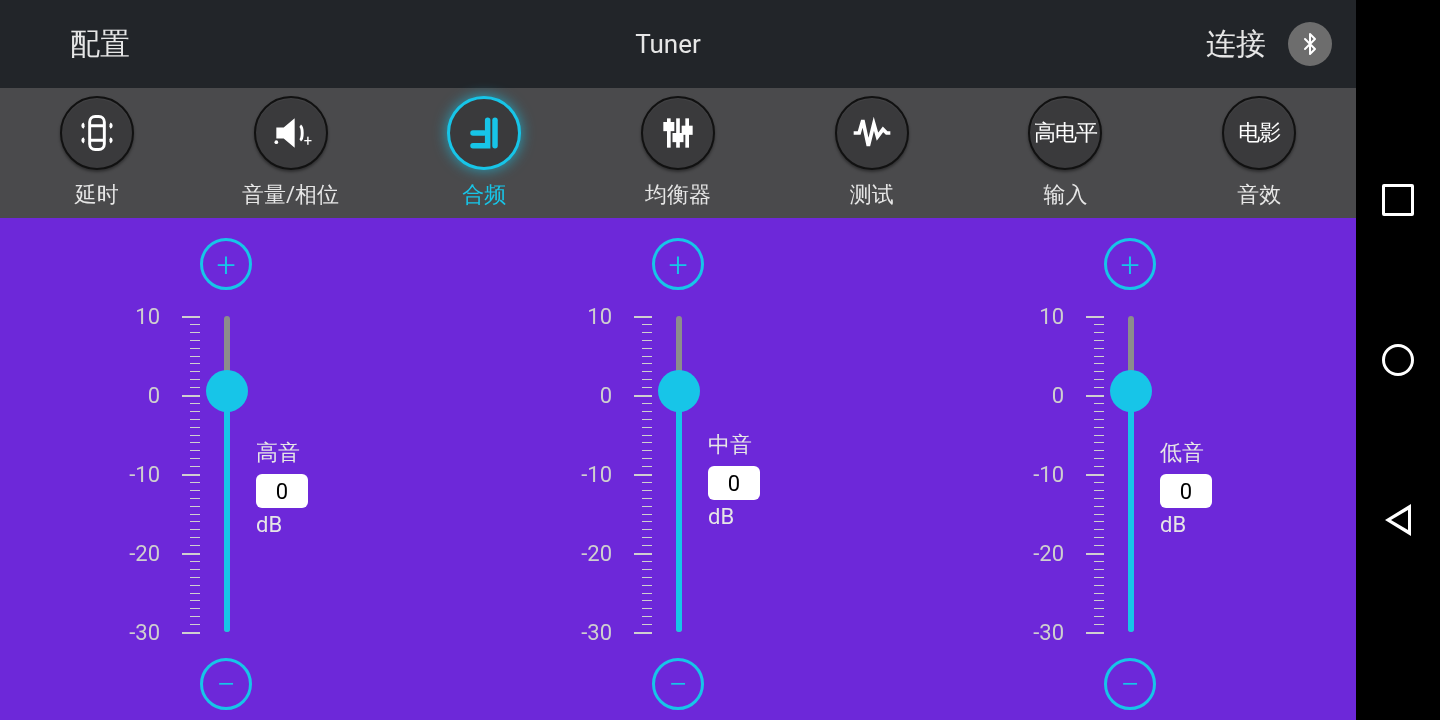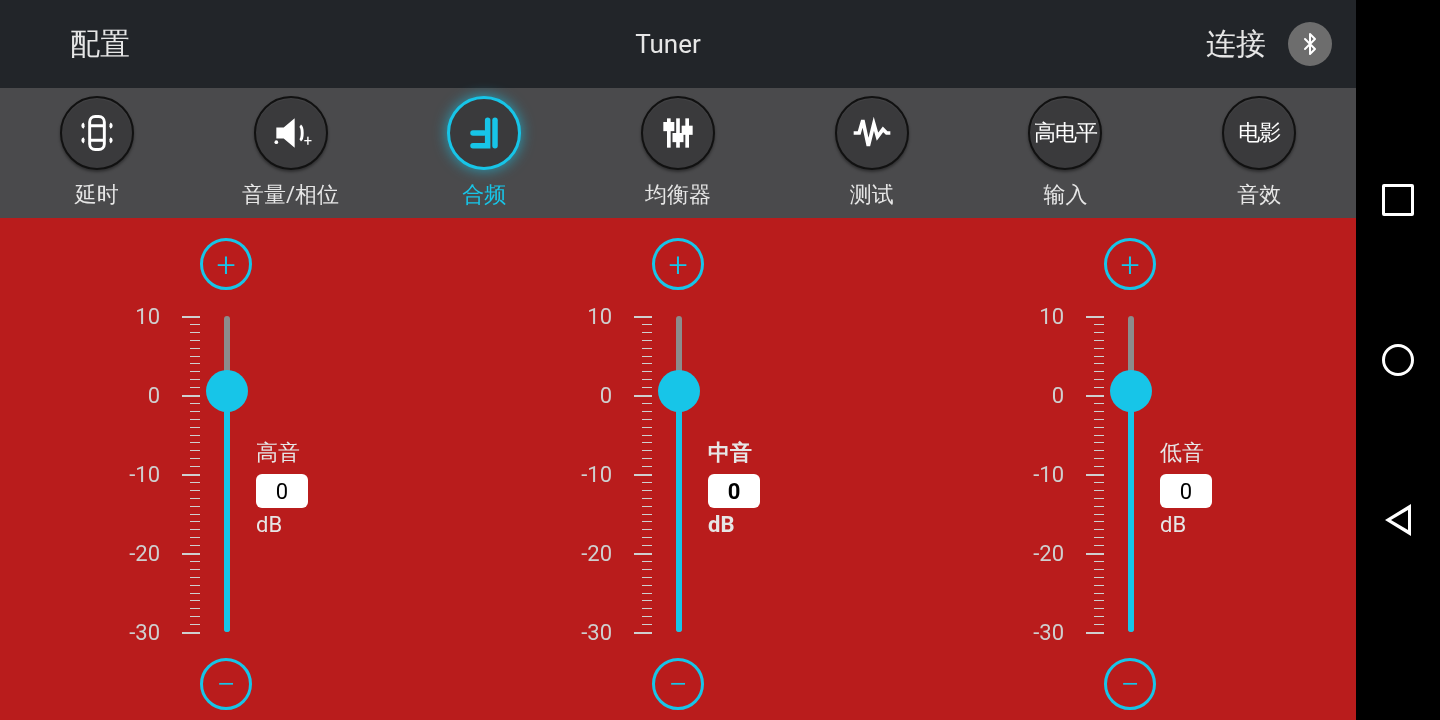--- a/index.html
+++ b/index.html
@@ -1,17 +1,17 @@
 <!DOCTYPE html>
 <html><head>
 <meta charset="utf-8">
 <style>
   * { box-sizing: border-box; margin: 0; padding: 0; }
   html, body { width: 1440px; height: 720px; overflow: hidden; font-family: "Segoe UI", Roboto, Arial, sans-serif; background:#000; }
-  .screen { position:relative; width:1440px; height:720px; background:#b91c1c; }
+  .screen { position:relative; width:1440px; height:720px; background:#6d28d9; }
   .navbar-side { position:absolute; right:0; top:0; width:84px; height:720px; background:#000; display:flex; flex-direction:column; align-items:center; justify-content:space-around; padding:120px 0; }
   .nav-icon { width:32px; height:32px; border:3px solid #fff; }
   .nav-square { border-radius:2px; }
   .nav-circle { border-radius:50%; }
   .nav-tri { width:0; height:0; border:none; border-top:16px solid transparent; border-bottom:16px solid transparent; border-right:26px solid #fff; position:relative; }
   .nav-tri::after { content:""; position:absolute; left:6px; top:-10px; border-top:10px solid transparent; border-bottom:10px solid transparent; border-right:17px solid #000; }
 
   .content { position:absolute; left:0; top:0; width:1356px; height:720px; }
 
   
@@ -249,21 +249,21 @@
               <div class="tick minor" style="top: 90%;"></div>
               <div class="tick minor" style="top: 92.5%;"></div>
               <div class="tick minor" style="top: 95%;"></div>
               <div class="tick minor" style="top: 97.5%;"></div>
               <div class="tick major" style="top: 100%;"></div>
               <div class="scale-lbl" style="top: 100%;">-30</div>
             </div>
             <div class="track-line-bg"></div>
             <div class="track-line-fill" style="height: calc(75%);"></div>
             <div class="thumb" style="top: 25%;"></div>
-            <div class="side-label" style="top: 130px; font-weight: bold;">
+            <div class="side-label" style="top: 122px;">
               <span class="name">中音</span>
               <div class="val-box">0</div>
               <div class="unit">dB</div>
             </div>
           </div>
         </div>
         <div class="slider-col">
           <div class="plusminus plus">+</div>
           <div class="plusminus minus">−</div>
           <div class="track-wrap">

